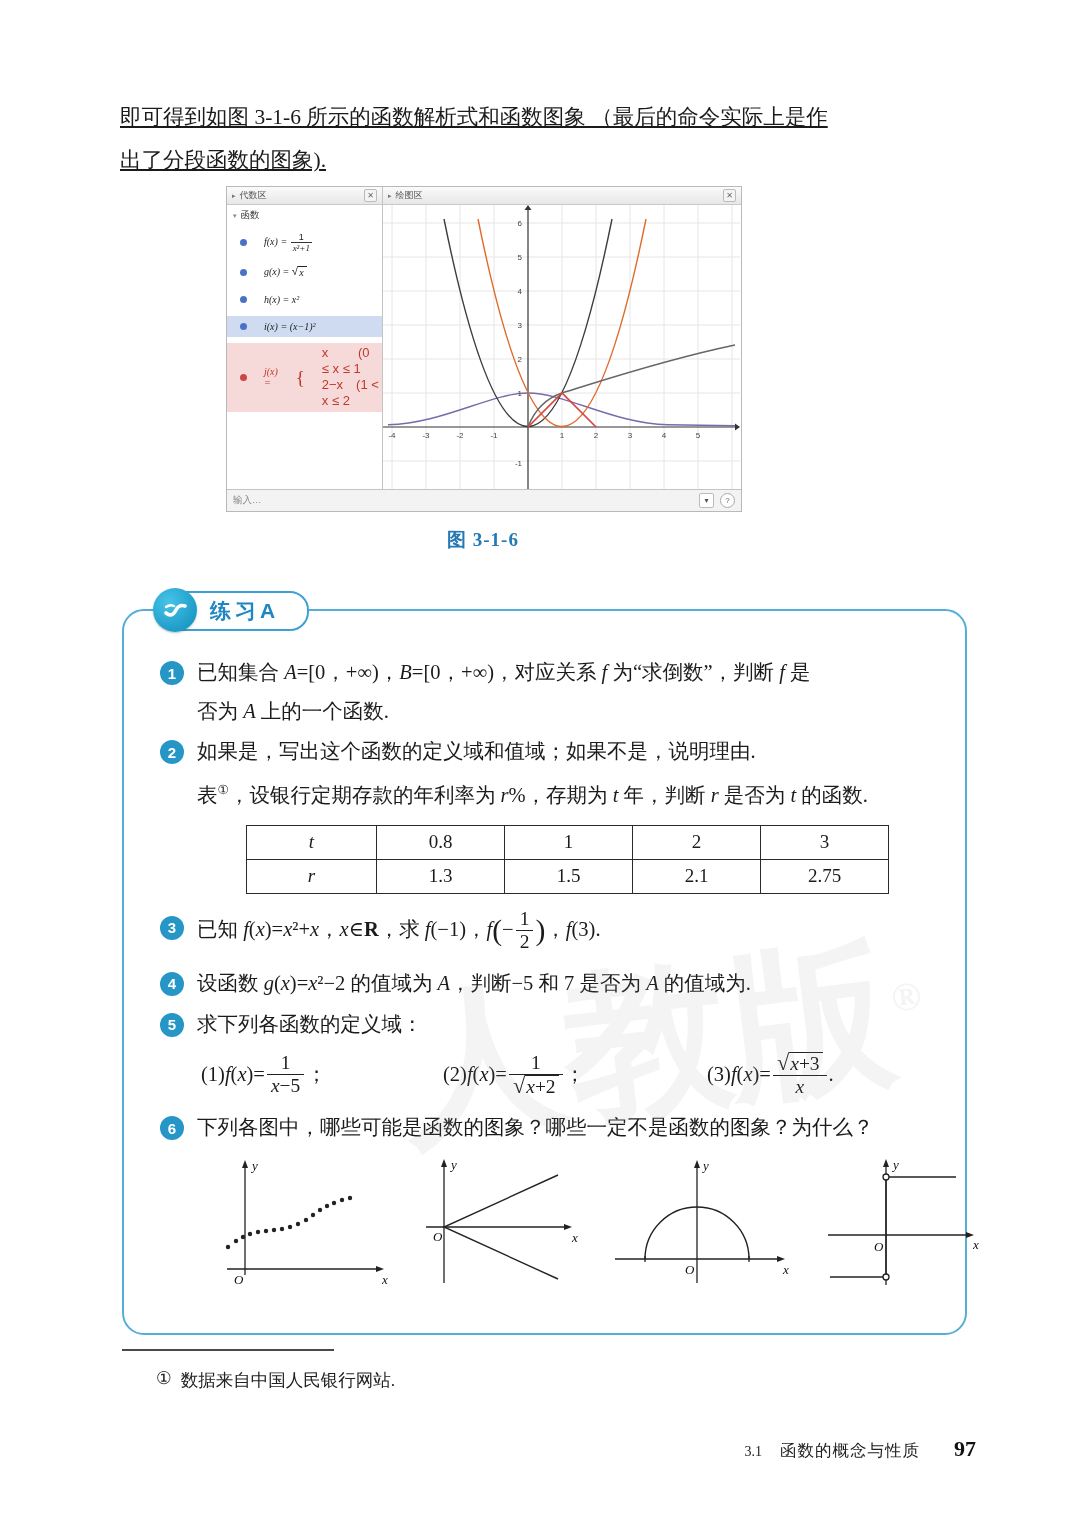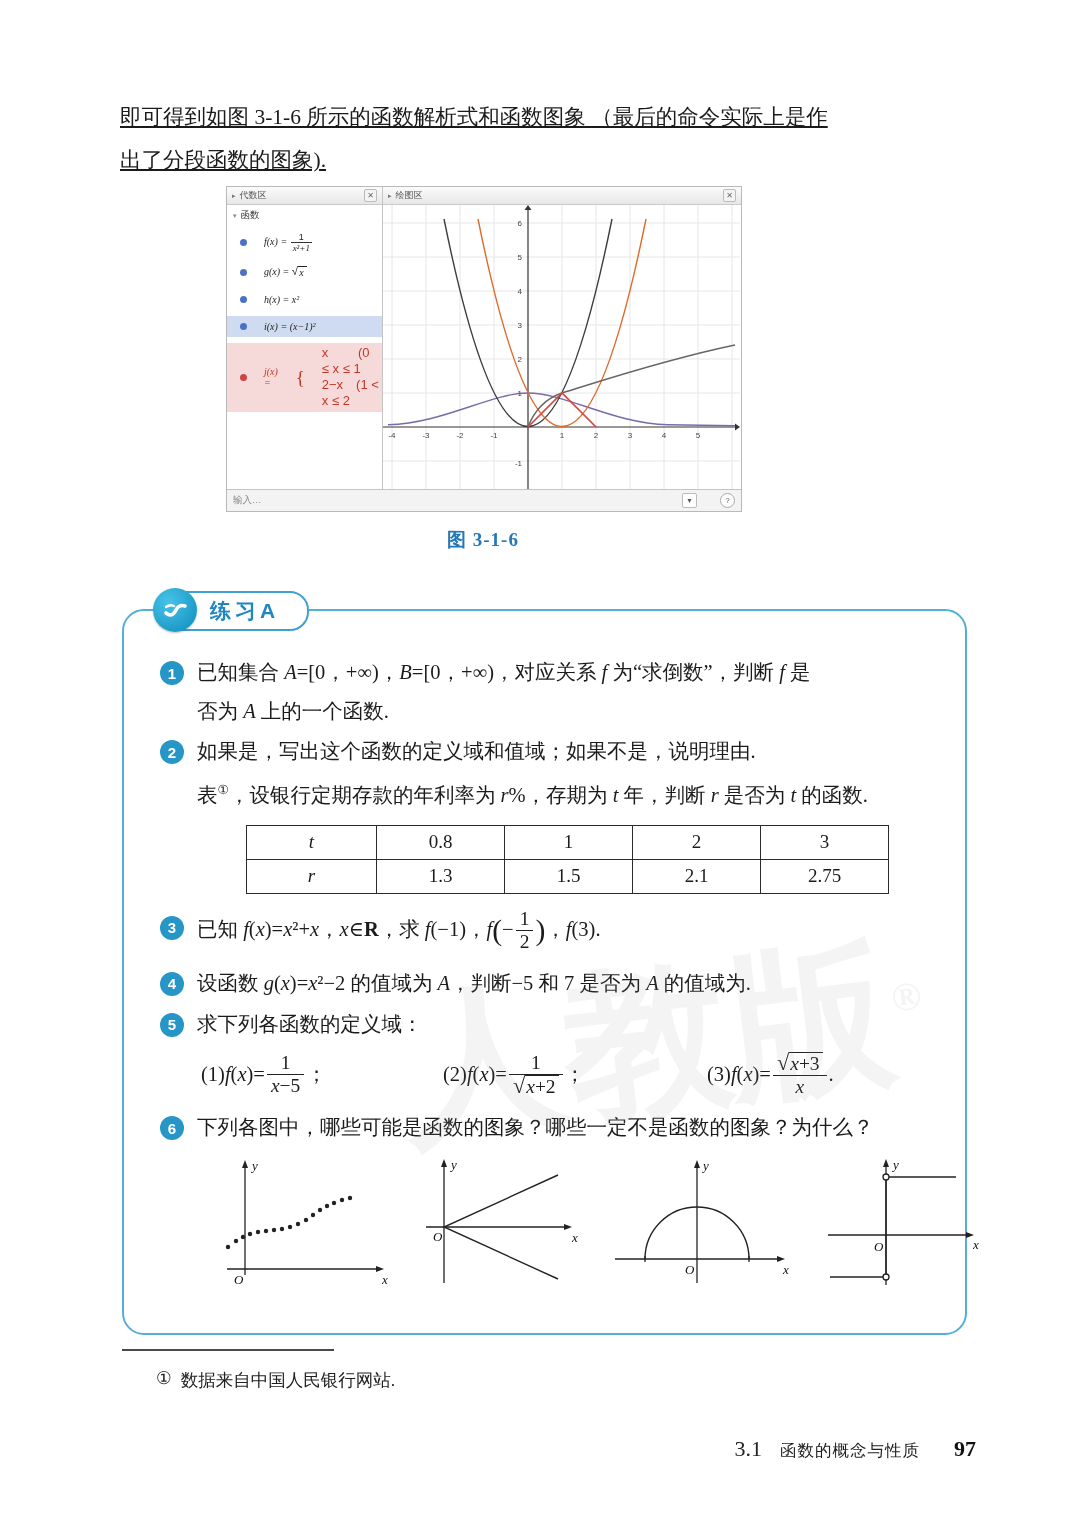--- a/index.html
+++ b/index.html
@@ -38,21 +38,21 @@
   .gg-row{display:flex;align-items:center;gap:17px;padding:2px 3px 2px 13px;font-size:10px;color:#222;min-height:17px;margin-top:6px;}
   .gg-dot{width:7px;height:7px;border-radius:50%;background:#4a72c4;flex:none;}
   .gg-row .frac{font-size:9px;margin:0 1px;}
   .gg-row .frac .num,.gg-row .frac .den{border-color:#333;padding:0 2px;}
   .gg-row-i{background:#cfdbf0;}
   .gg-row-j{background:#f6d9d9;color:#c0392b;align-items:center;}
   .gg-row-j .gg-dot{background:#cc4444;}
   .gg-brace{font-family:"Liberation Serif",serif;font-size:19px;line-height:0.9;font-weight:normal;}
   .gg-cases{display:flex;flex-direction:column;font-size:13px;line-height:1.25;}
   .gg-inputbar{position:absolute;left:0;bottom:0;right:0;height:21px;border-top:1px solid #c4c4c4;
-               background:#f3f3f3;display:flex;align-items:center;gap:23px;padding:0 6px;font-size:9.5px;color:#888;}
+               background:#f3f3f3;display:flex;align-items:center;gap:6px;padding:0 6px;font-size:9.5px;color:#888;}
   .gg-inputbar .sp{flex:1;}
   .gg-inputbar .dd{border:1px solid #bbb;background:#fff;width:13px;height:13px;display:flex;
                    align-items:center;justify-content:center;font-size:8px;color:#555;border-radius:2px;}
   .gg-inputbar .help{border:1px solid #aaa;border-radius:50%;width:13px;height:13px;display:flex;
                      align-items:center;justify-content:center;font-size:8px;color:#666;background:#fff;}
   .gg svg text.tick{font-size:8px;fill:#444;font-family:"Liberation Sans",sans-serif;}
 
   
   .figcap{position:absolute;left:226px;top:527px;width:514px;text-align:center;color:#2478b5;
           font-size:19px;font-weight:bold;letter-spacing:1px;}
@@ -87,21 +87,21 @@
   .graph-row{display:flex;gap:26px;margin:10px 0 0 18px;}
   .graph-row svg{display:block;}
   .gl{font-family:"Liberation Serif",serif;font-style:italic;font-size:13px;fill:#111;}
   .ax{stroke:#222;stroke-width:1.3;fill:none;}
   .crv{stroke:#222;stroke-width:1.4;fill:none;}
 
   
   .fn-rule{position:absolute;left:122px;top:1349px;width:212px;border-top:2px solid #4a4a4a;}
   .footnote{position:absolute;left:156px;top:1368px;font-size:17.5px;color:#222;display:flex;gap:9px;}
   .footer{position:absolute;top:1436px;right:104px;display:flex;align-items:baseline;gap:8px;}
-  .footer .sec-no{font-size:22px;color:#222;}
+  .footer .sec-no{font-size:14px;color:#222;}
   .footer .sec-title{font-size:16.5px;color:#222;margin-left:10px;letter-spacing:1px;}
   .footer .pageno{font-size:22px;font-weight:bold;color:#111;margin-left:26px;}
 
   .watermark{position:absolute;left:400px;top:930px;font-size:165px;font-weight:bold;
              color:rgba(150,150,150,0.10);transform:rotate(-7deg);z-index:5;pointer-events:none;
              white-space:nowrap;font-family:"Liberation Serif",serif;}
   .watermark .reg{font-size:40px;vertical-align:super;}
 </style>
 </head>
 <body>

